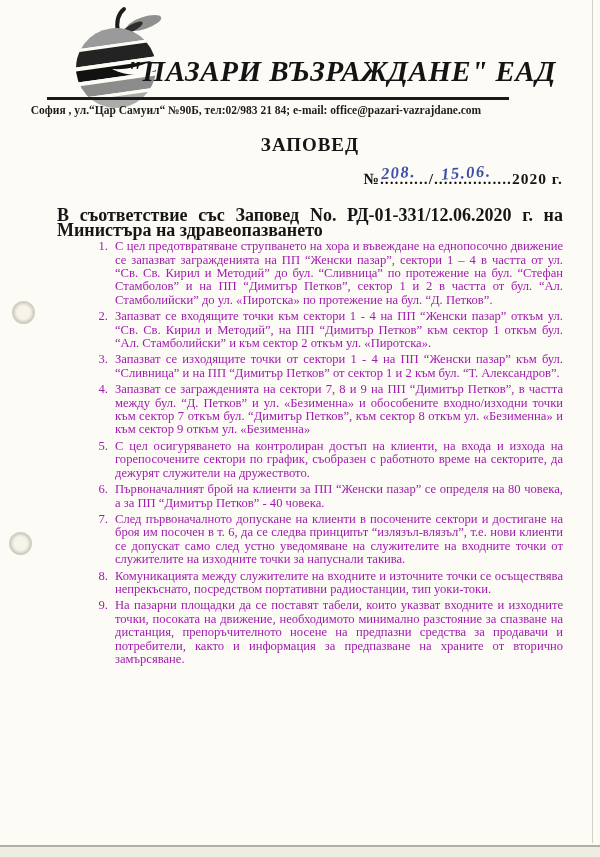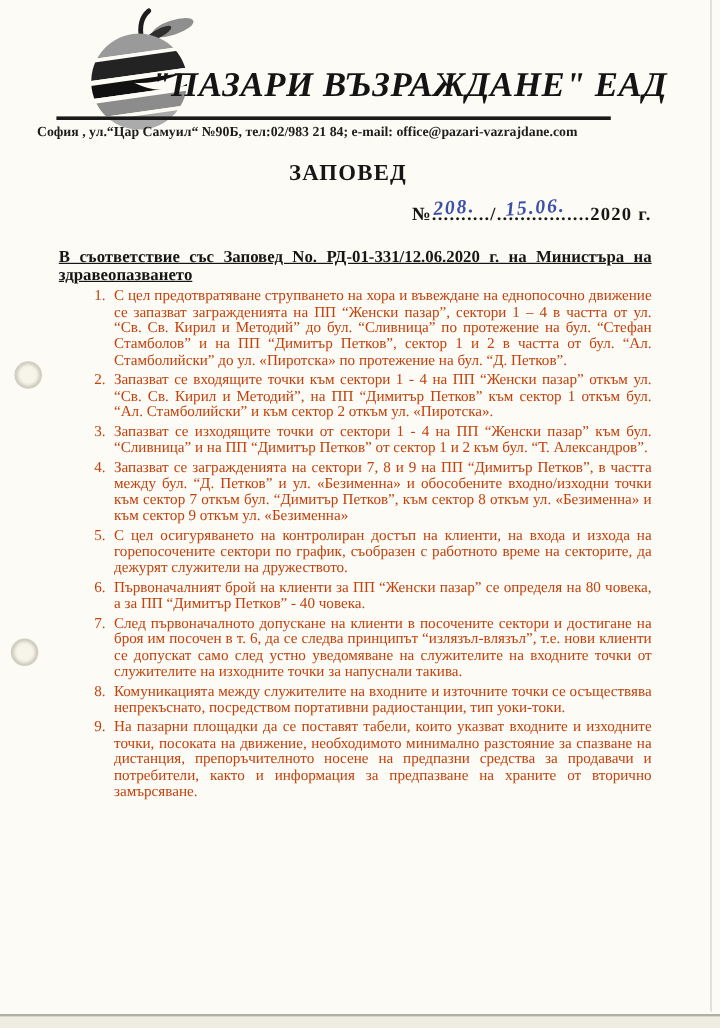--- a/index.html
+++ b/index.html
@@ -14,37 +14,37 @@
     position:absolute; left:126px; top:55px; width:430px;
     font-size:29px; font-weight:bold; font-style:italic; letter-spacing:.5px;
     white-space:nowrap; color:#141414;
   }
   .letterhead-rule { position:absolute; left:47px; top:97px; width:462px; height:3px; background:#1a1a1a; }
   .address-line {
     position:absolute; left:0; top:104px; width:512px; text-align:center;
     font-size:11.5px; font-weight:bold; color:#1d1d1d;
   }
   
-  .doc-body { position:absolute; left:37px; top:134px; width:506px; }
+  .doc-body { position:absolute; left:57px; top:134px; width:506px; }
   .doc-title { margin:0 0 14px 0; text-align:center; font-size:19px; font-weight:bold; letter-spacing:1px; }
   .number-line { position:relative; text-align:right; font-size:15.5px; font-weight:bold; margin:0 0 16px 0; height:22px; }
   .number-printed { position:relative; display:inline-block; letter-spacing:1px; }
   .hand {
     position:absolute; top:-7px; font-size:16.5px; font-weight:bold; font-style:italic;
     letter-spacing:1.5px; transform:rotate(-4deg); white-space:nowrap;
   }
   .hand-number { left:18px; }
   .hand-date { left:78px; }
   .intro-par { margin:0 0 23px 0; font-size:13px; line-height:14.6px; font-weight:bold; text-align:justify; }
   .order-heading { margin:0 0 12px 0; text-align:center; font-size:16px; font-weight:bold; letter-spacing:.5px; }
-  .compliance-par { margin:0 0 3px 12px; font-size:14px; line-height:14.6px; font-weight:bold; text-align:justify;text-decoration:underline; }
+  .compliance-par { margin:0 0 3px 0; font-size:18px; line-height:14.6px; font-weight:bold; text-align:justify; }
   ol.order-items { margin:0; padding:0 0 0 58px; counter-reset: itm; }
   ol.order-items li {
     position:relative; list-style:none; counter-increment: itm;
-    font-size:12.6px; line-height:13.4px; text-align:justify; margin:0 0 3px 0; color:#c2410c;
+    font-size:12.6px; line-height:13.4px; text-align:justify; margin:0 0 3px 0; color:#a21caf;
   }
   ol.order-items li::before {
     content: counter(itm) "."; position:absolute; left:-27px; top:0; width:20px; text-align:right;
   }
   
   .punch-hole {
     position:absolute; width:19px; height:19px; border-radius:50%;
     background:#f7f5ea; border:2px solid #d2cfc2; box-shadow: inset 0 0 3px rgba(150,148,135,.7);
   }
   .punch-hole.top { left:12px; top:301px; }

